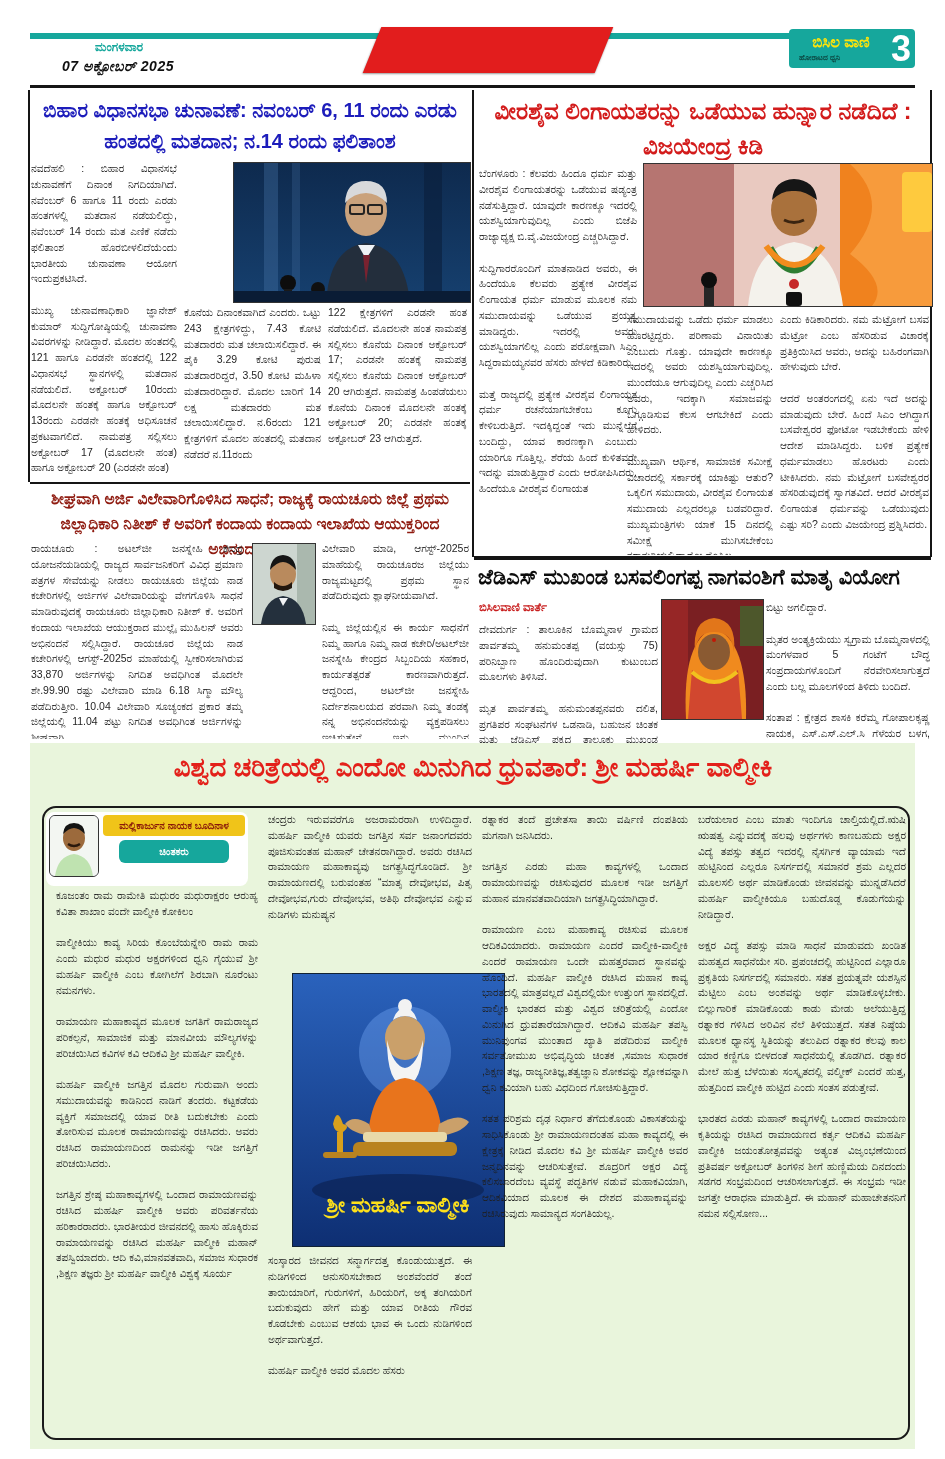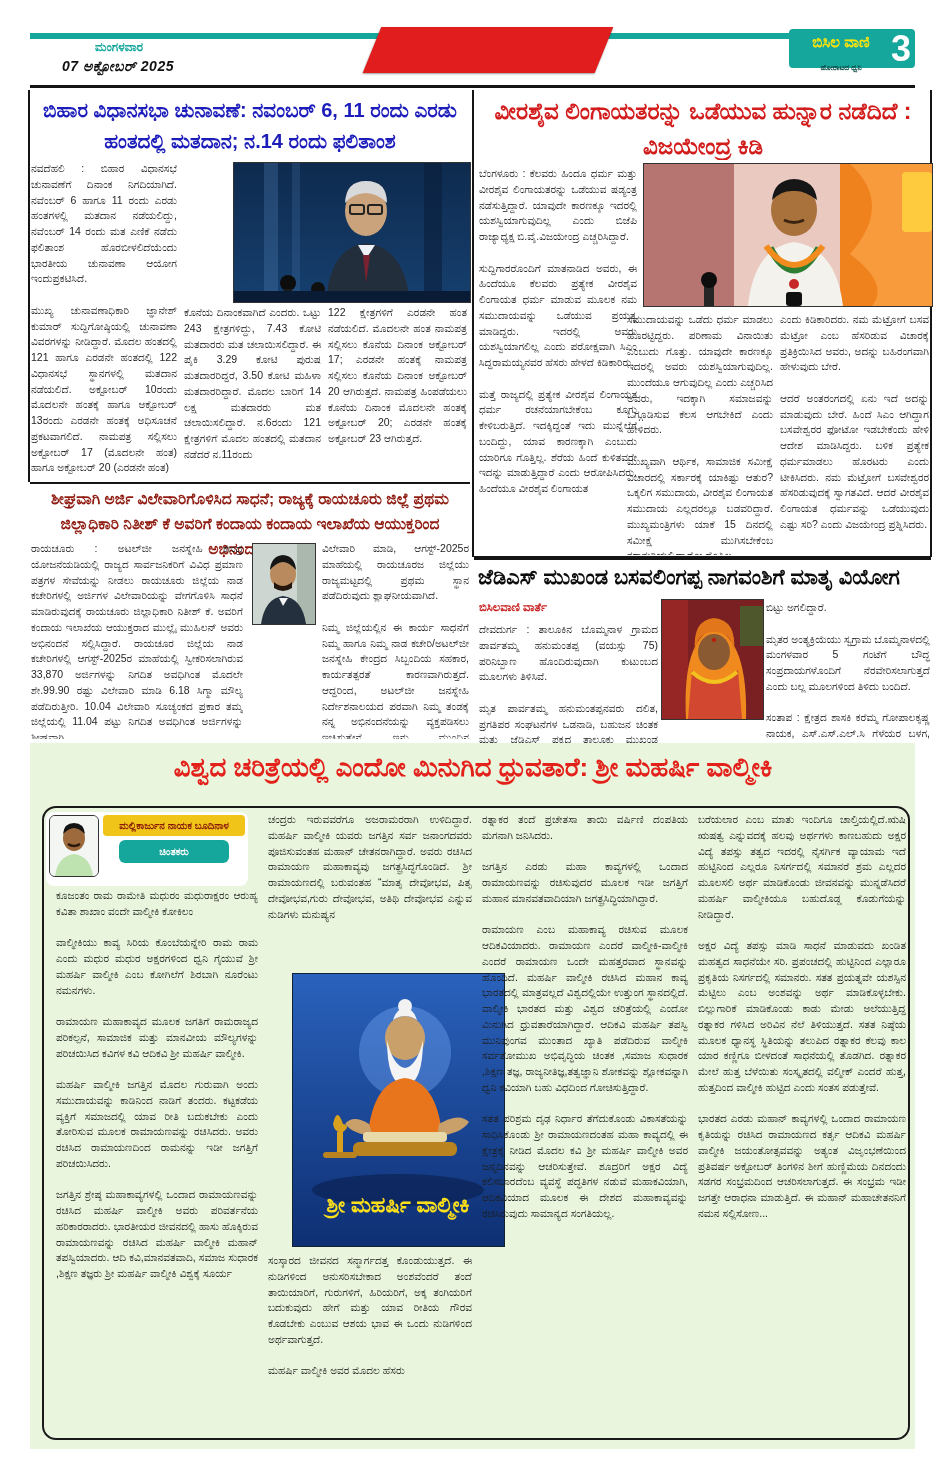--- a/index.html
+++ b/index.html
@@ -44,21 +44,21 @@
 <div id="page">
 
   <div class="abs teal-bar" style="left:30px;top:33px;width:885px;"></div>
   <div class="abs day-label" style="left:95px;top:40px;">ಮಂಗಳವಾರ</div>
   <div class="abs date-label" style="left:62px;top:58px;">07 ಅಕ್ಟೋಬರ್ 2025</div>
 
   <div class="abs section-flag" style="left:372px;top:27px;width:232px;height:46px;"></div>
 
   <div class="abs masthead" style="left:789px;top:29px;width:126px;height:39px;">
     <div class="abs paper-name" style="left:10px;top:5px;width:84px;text-align:center;">ಬಿಸಿಲ ವಾಣಿ</div>
-    <div class="abs tagline" style="left:10px;top:34px;width:84px;text-align:center;">ಹೋರಾಟದ ಧ್ವನಿ</div>
+    <div class="abs tagline" style="left:10px;top:24px;width:84px;text-align:left;">ಹೋರಾಟದ ಧ್ವನಿ</div>
     <div class="abs page-num" style="right:4px;top:2px;">3</div>
   </div>
 
   <div class="abs rule" style="left:30px;top:85px;width:885px;height:3px;"></div>
 
   <section>
     <div class="abs rule" style="left:28px;top:90px;width:1.5px;height:392px;"></div>
     <div class="abs hl-blue" style="left:32px;top:95px;width:436px;height:62px;overflow:hidden;">ಬಿಹಾರ ವಿಧಾನಸಭಾ ಚುನಾವಣೆ: ನವಂಬರ್ 6, 11 ರಂದು ಎರಡು ಹಂತದಲ್ಲಿ ಮತದಾನ; ನ.14 ರಂದು ಫಲಿತಾಂಶ</div>
 
     <div class="abs photo" style="left:233px;top:162px;width:236px;height:139px;">

